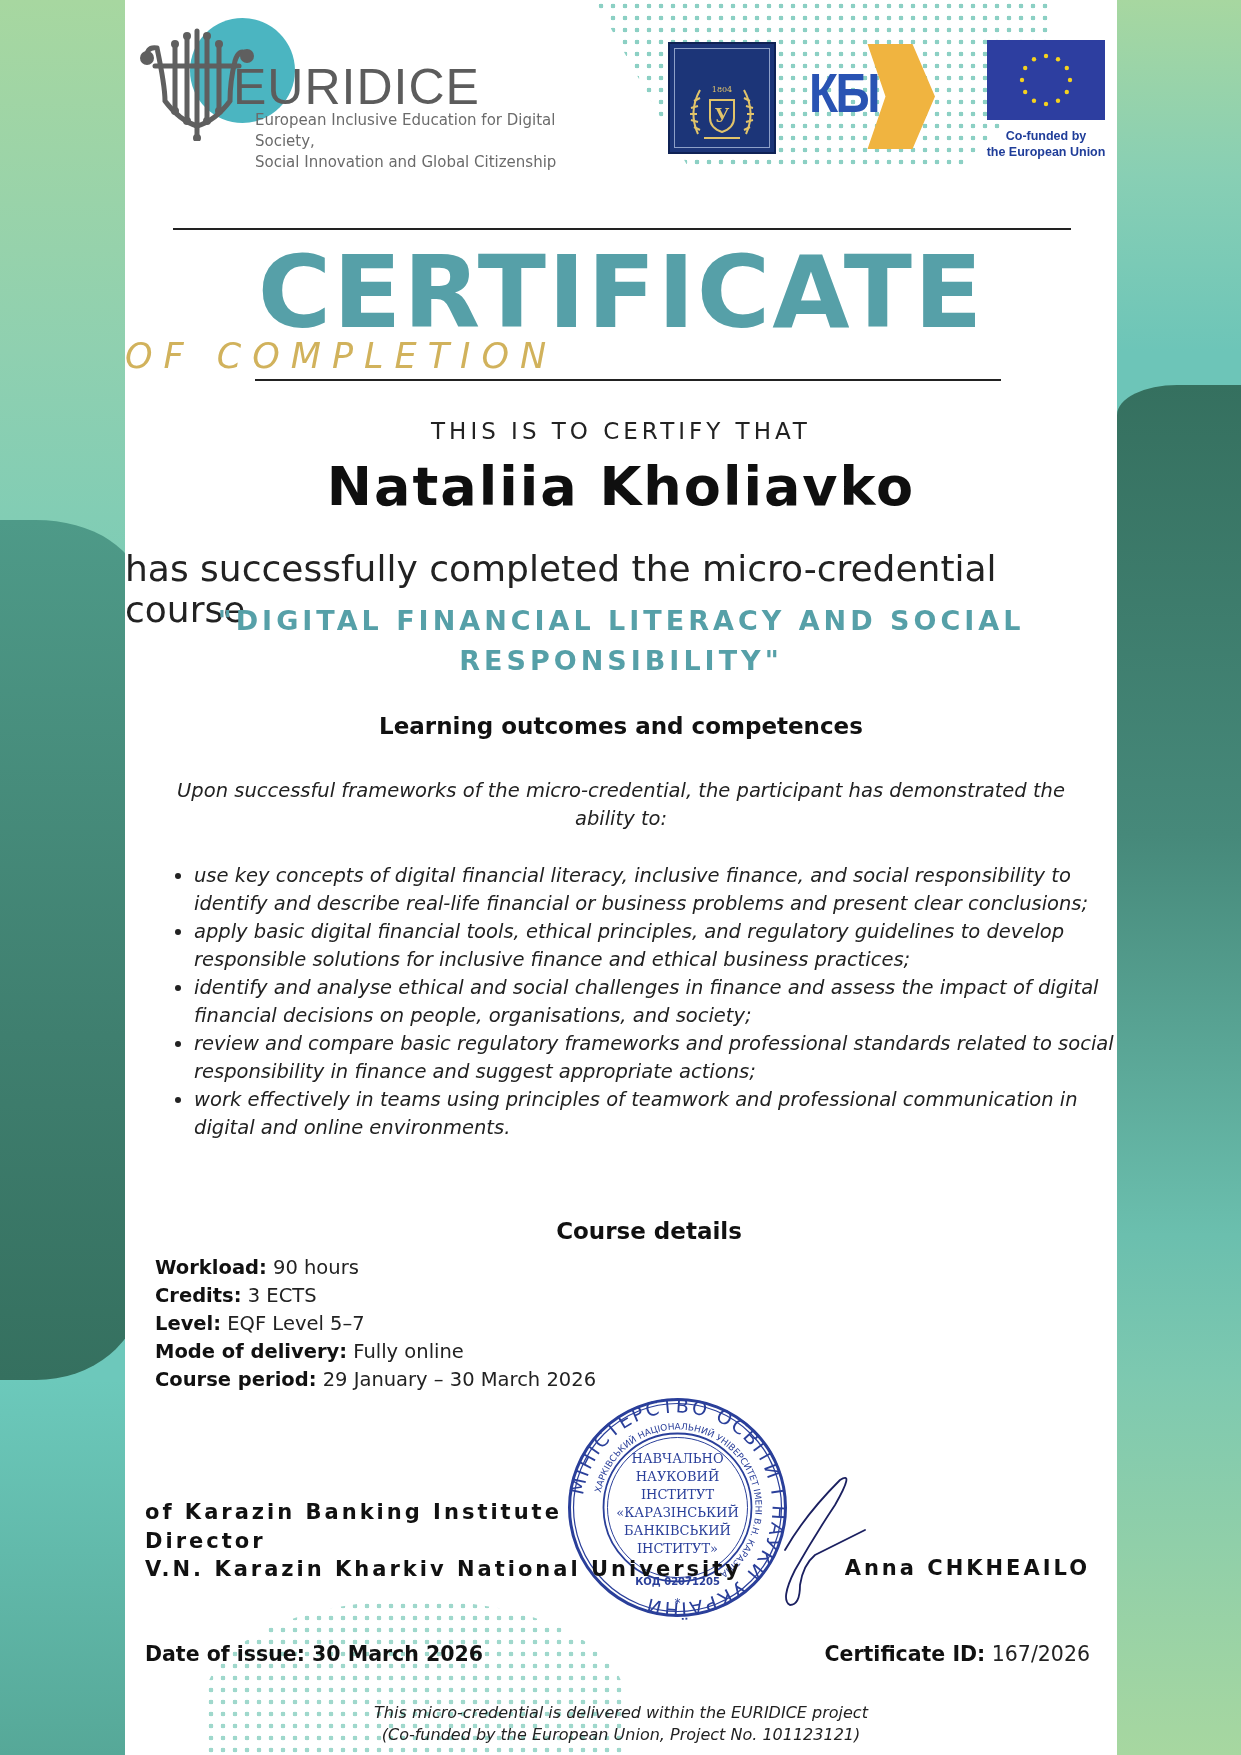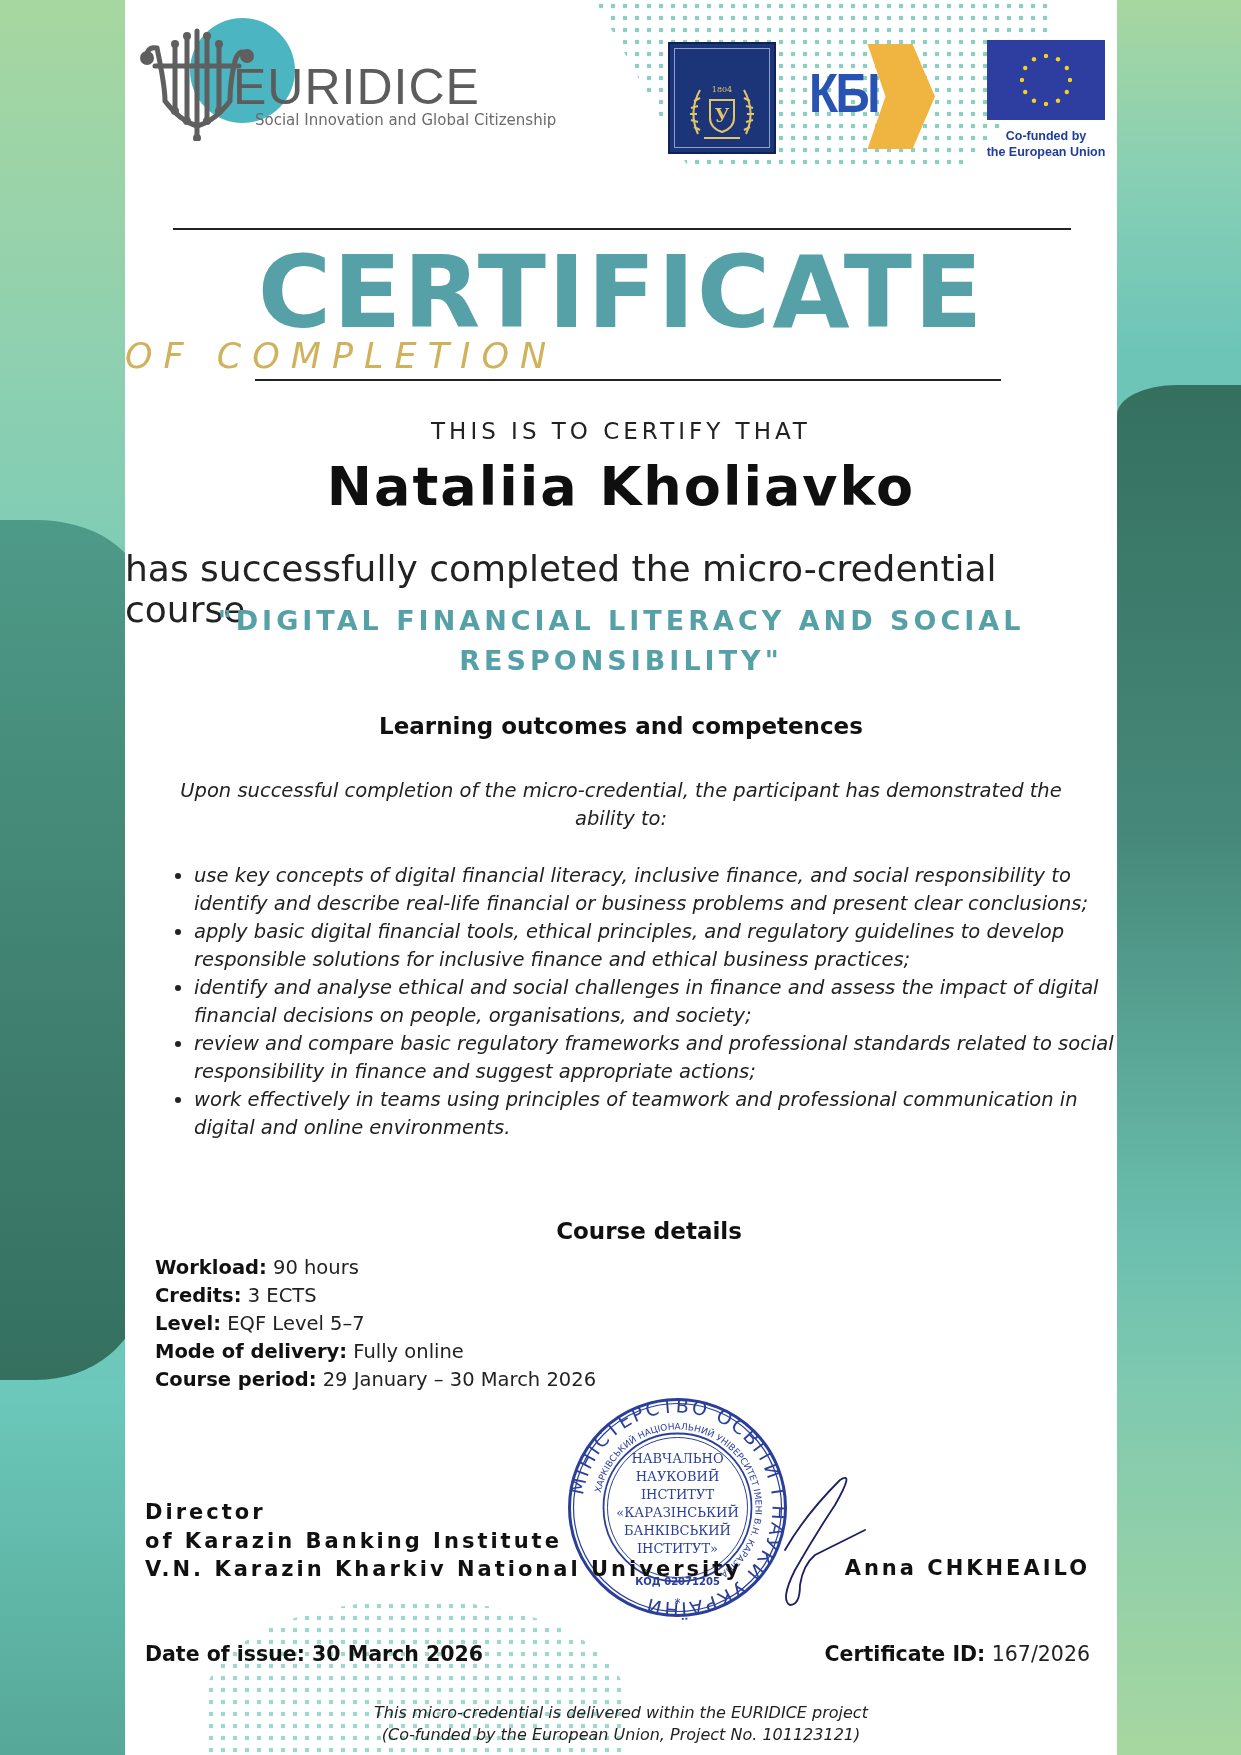--- a/index.html
+++ b/index.html
@@ -105,20 +105,21 @@
           <circle cx="84" cy="18" r="4"></circle>
         <circle cx="40" cy="85" r="4"></circle>
           <circle cx="52" cy="95" r="4"></circle>
           <circle cx="72" cy="95" r="4"></circle>
           <circle cx="84" cy="85" r="4"></circle>
         <circle cx="62" cy="112" r="4"></circle>
       </g>
     </svg>
     <div class="logo-word">EURIDICE</div>
     <div class="logo-sub">
+      <div>European Inclusive Education for Digital Society,</div>
       <div>Social Innovation and Global Citizenship</div>
     </div>
   </div>
 
   <div class="logo-univ">
     <svg width="80" height="80" viewBox="0 0 80 80">
       <g fill="none" stroke="#e2c46a" stroke-width="2">
         <path d="M16 62 Q6 40 18 18"></path>
           <path d="M64 62 Q74 40 62 18"></path>
         <path d="M18 58 l-6 -3 M16 50 l-7 -2 M15 42 l-7 0 M16 34 l-7 2 M18 26 l-6 3"></path>
@@ -163,21 +164,21 @@
   <div class="cert-title">CERTIFICATE</div>
   <div class="cert-sub">OF COMPLETION</div>
   <div class="rule2"></div>
 
   <div class="certify">THIS IS TO CERTIFY THAT</div>
   <div class="name">Nataliia Kholiavko</div>
   <div class="completed">has successfully completed the micro-credential course</div>
   <div class="course">"DIGITAL FINANCIAL LITERACY AND SOCIAL RESPONSIBILITY"</div>
 
   <div class="lo-head">Learning outcomes and competences</div>
-  <div class="intro">Upon successful completion of the micro-credential, the participant has demonstrated the ability to:</div>
+  <div class="intro">Upon successful frameworks of the micro-credential, the participant has demonstrated the ability to:</div>
   <ul class="outcomes">
     <li>use key concepts of digital financial literacy, inclusive finance, and social responsibility to identify and describe real-life financial or business problems and present clear conclusions;</li>
     <li>apply basic digital financial tools, ethical principles, and regulatory guidelines to develop responsible solutions for inclusive finance and ethical business practices;</li>
     <li>identify and analyse ethical and social challenges in finance and assess the impact of digital financial decisions on people, organisations, and society;</li>
     <li>review and compare basic regulatory frameworks and professional standards related to social responsibility in finance and suggest appropriate actions;</li>
     <li>work effectively in teams using principles of teamwork and professional communication in digital and online environments.</li>
   </ul>
 
   <div class="cd-head">Course details</div>
   <div class="details">
@@ -211,22 +212,22 @@
     </g>
     <text x="112.5" y="190" fill="#2a3f9a" font-family="DejaVu Sans, sans-serif" font-size="10" font-weight="bold" text-anchor="middle">КОД 02071205</text>
     <text x="112.5" y="212" fill="#2a3f9a" font-size="12" text-anchor="middle">*</text>
   </svg>
 
   <svg class="signature" viewBox="0 0 110 135">
     <path d="M20 75 Q40 40 75 5 Q90 -5 70 30 Q50 60 30 95 Q15 125 25 130 Q35 130 35 110 Q38 90 50 80 Q70 70 100 55" fill="none" stroke="#1b2060" stroke-width="1.8" stroke-linecap="round"></path>
   </svg>
 
   <div class="signer-left">
+    <div>of Karazin Banking Institute</div>
     <div>Director</div>
-    <div>of Karazin Banking Institute</div>
     <div>V.N. Karazin Kharkiv National University</div>
   </div>
   <div class="signer-right">Anna CHKHEAILO</div>
 
   <div class="issue">
     <span>Date of issue:</span> <span>30 March 2026</span>
   </div>
   <div class="certid">
     <b>Certificate ID:</b> <span>167/2026</span>
   </div>

